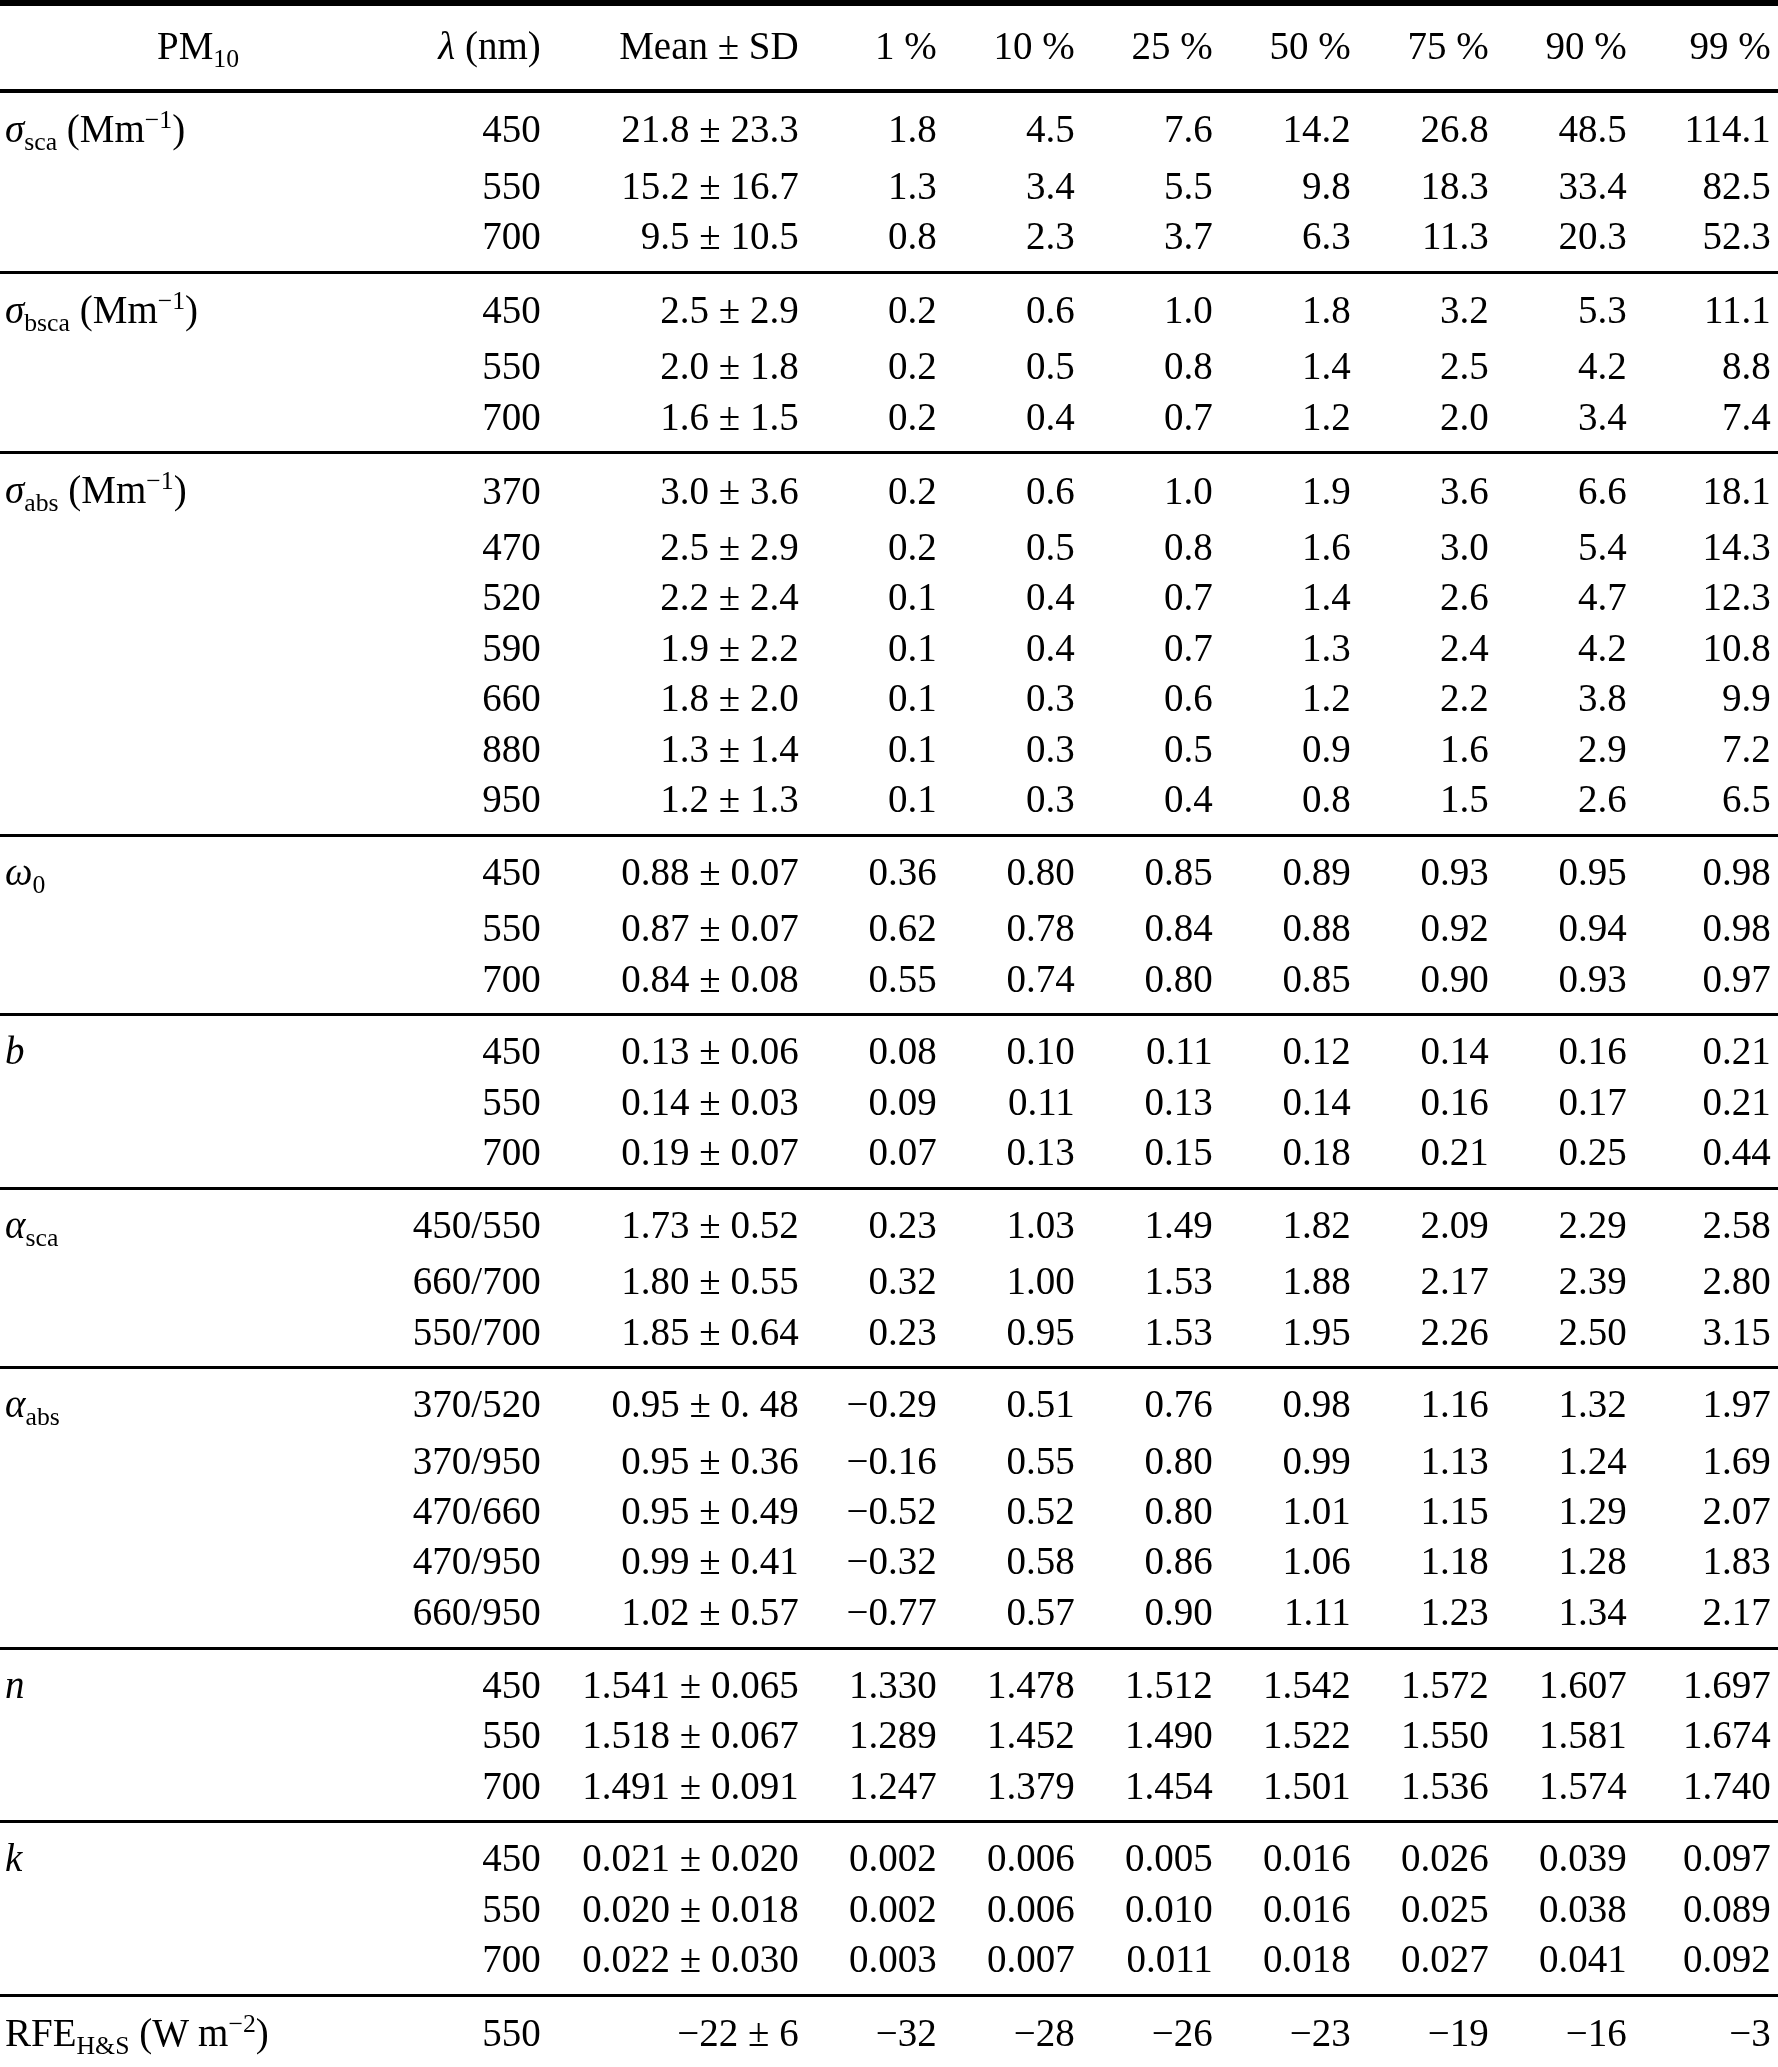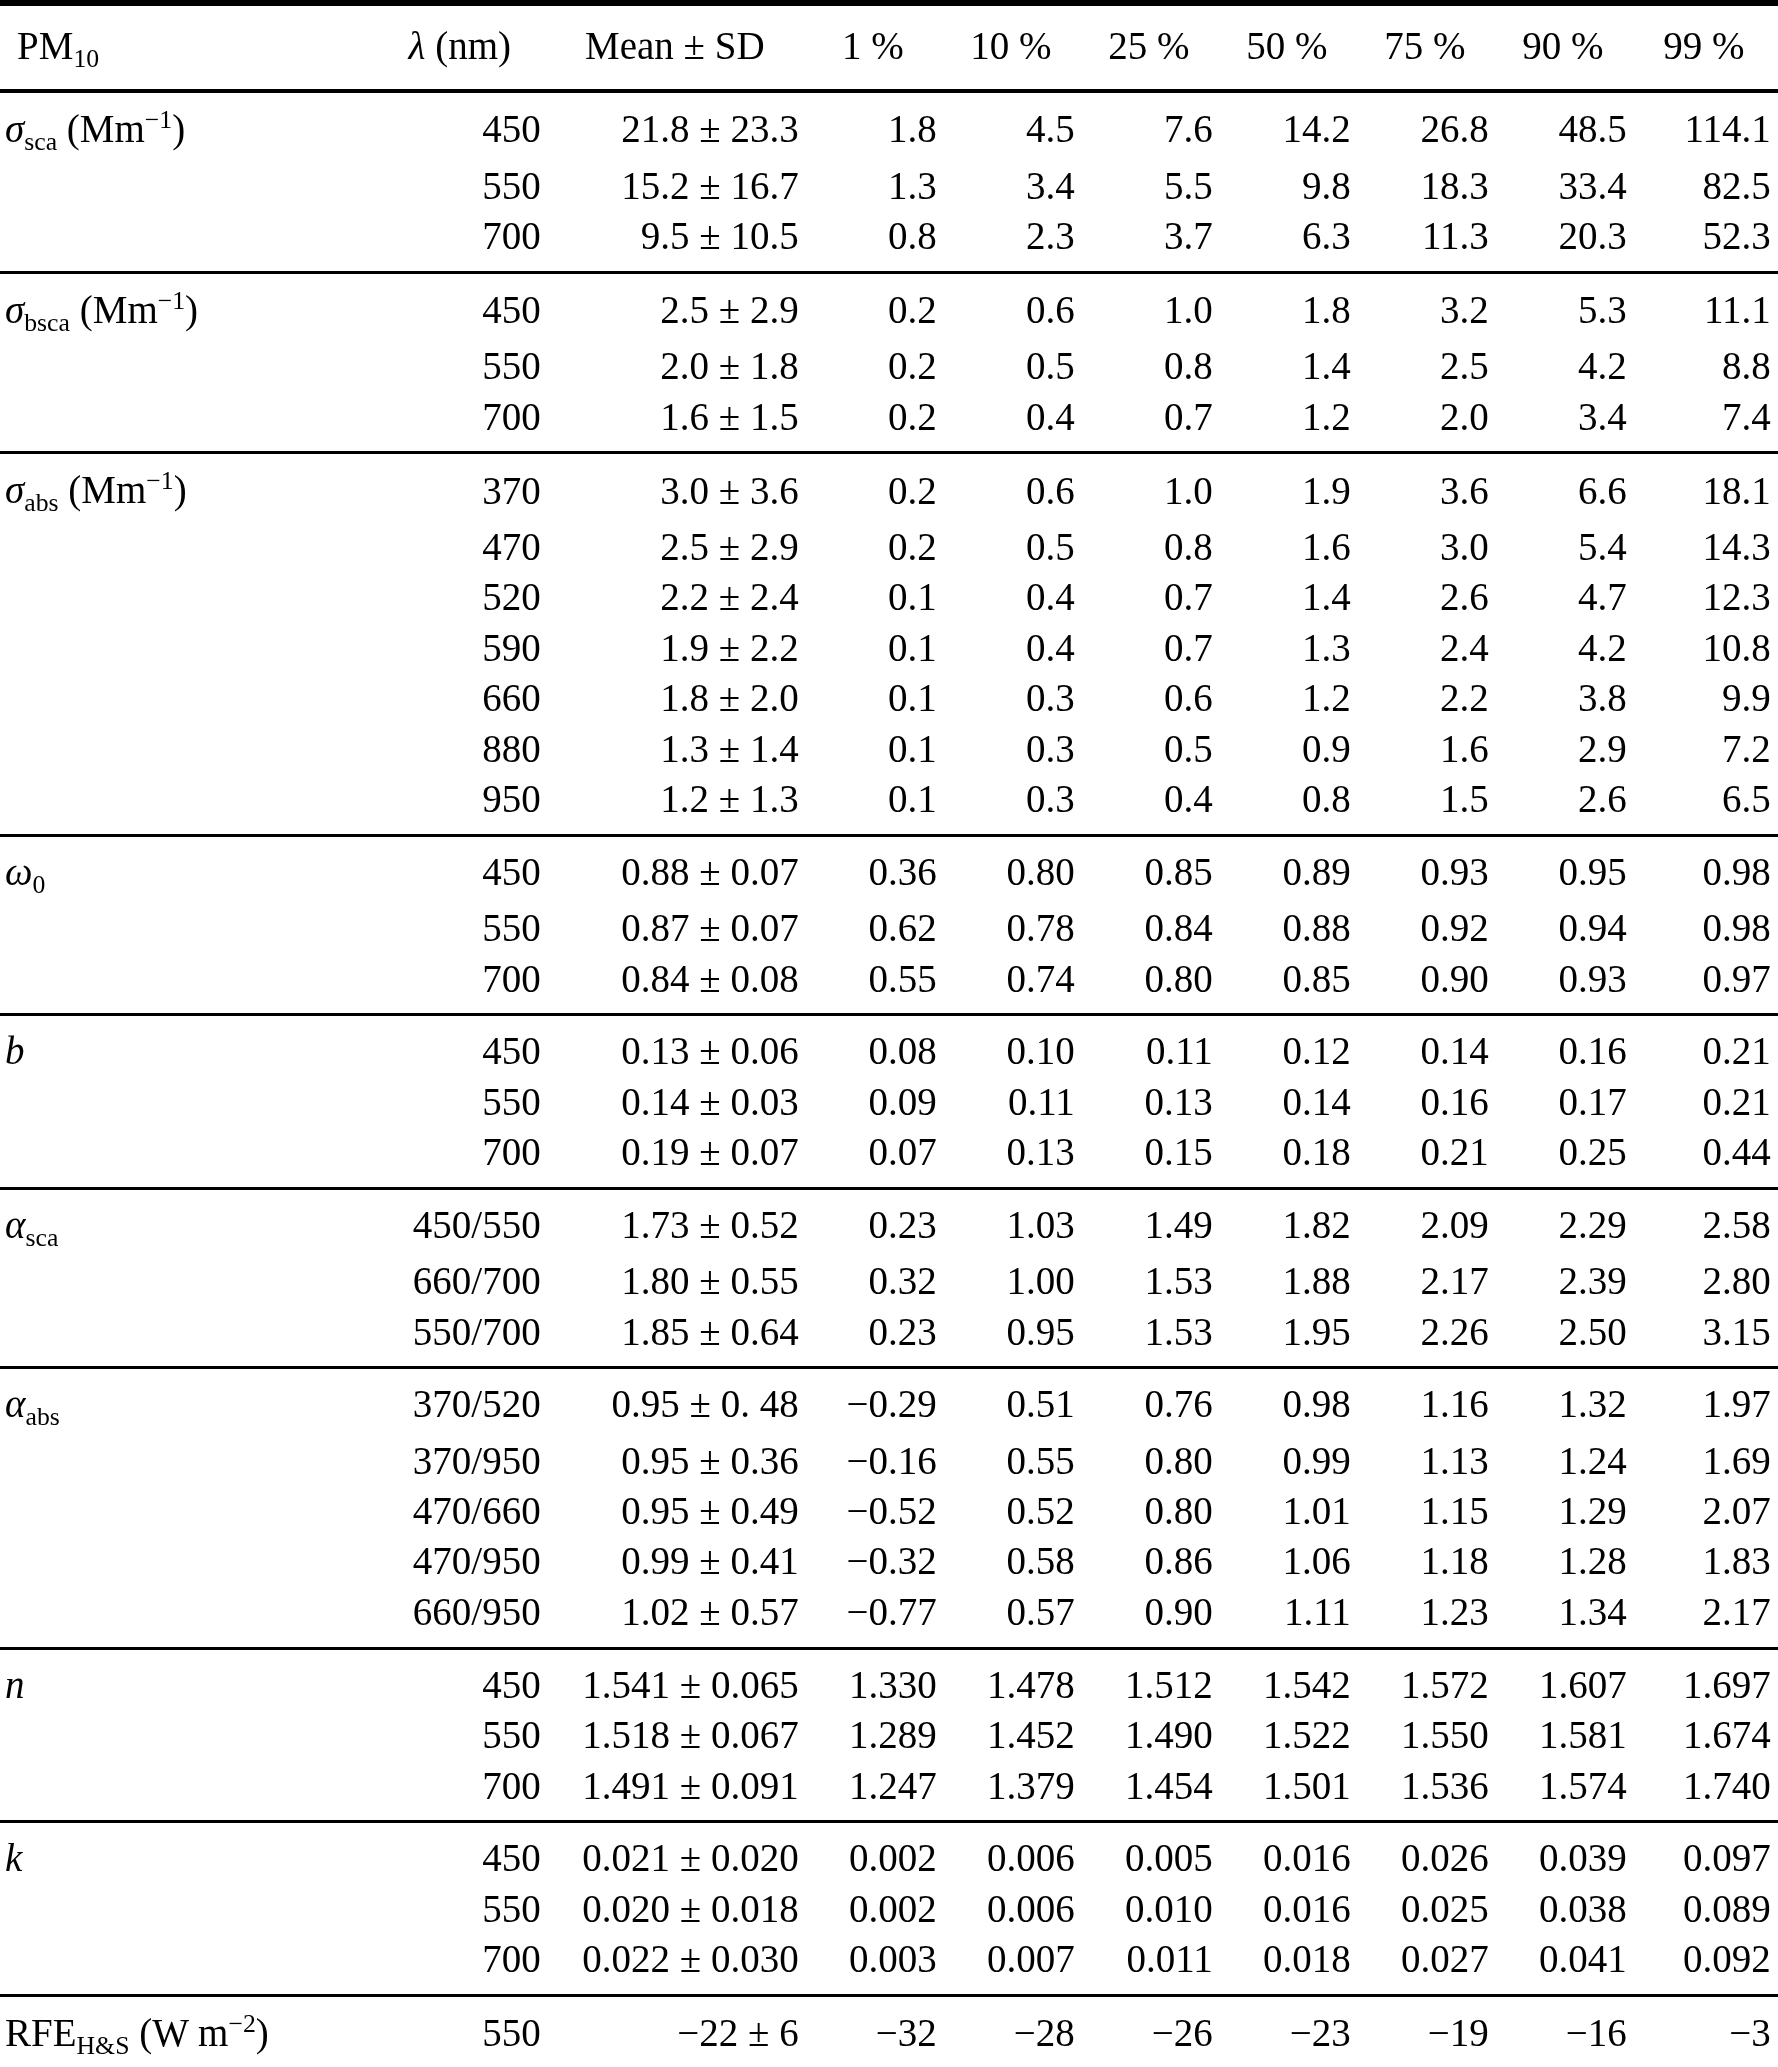--- a/index.html
+++ b/index.html
@@ -12,28 +12,28 @@
   .paper-table {
     width: 1778px;
     table-layout: fixed;
     border-collapse: collapse;
     border-top: 6px solid #000;
     border-bottom: 6px solid #000;
     font-size: 39px;
   }
   thead th {
     font-weight: normal;
-    text-align: center;
+    text-align: right;
     vertical-align: baseline;
     border-bottom: 4.3px solid #000;
     padding: 17px 10.3px 15.5px 0;
     white-space: nowrap;
   }
   thead th.label-cell {
-    text-align: left;
+    text-align: center;
     padding-left: 17px;
     padding-right: 0;
   }
   tbody td {
     text-align: right;
     vertical-align: baseline;
     padding: 3.4px 10.3px 3.4px 0;
     line-height: 1.12;
     white-space: nowrap;
   }

